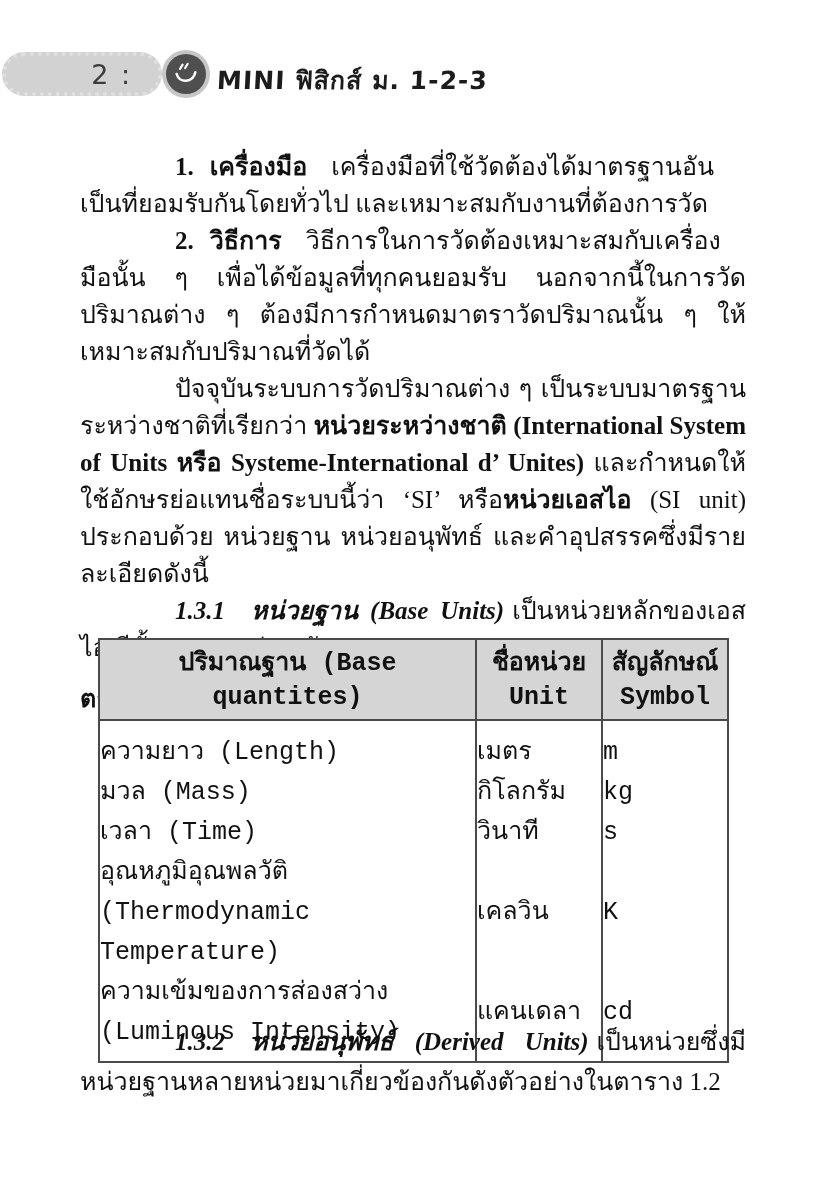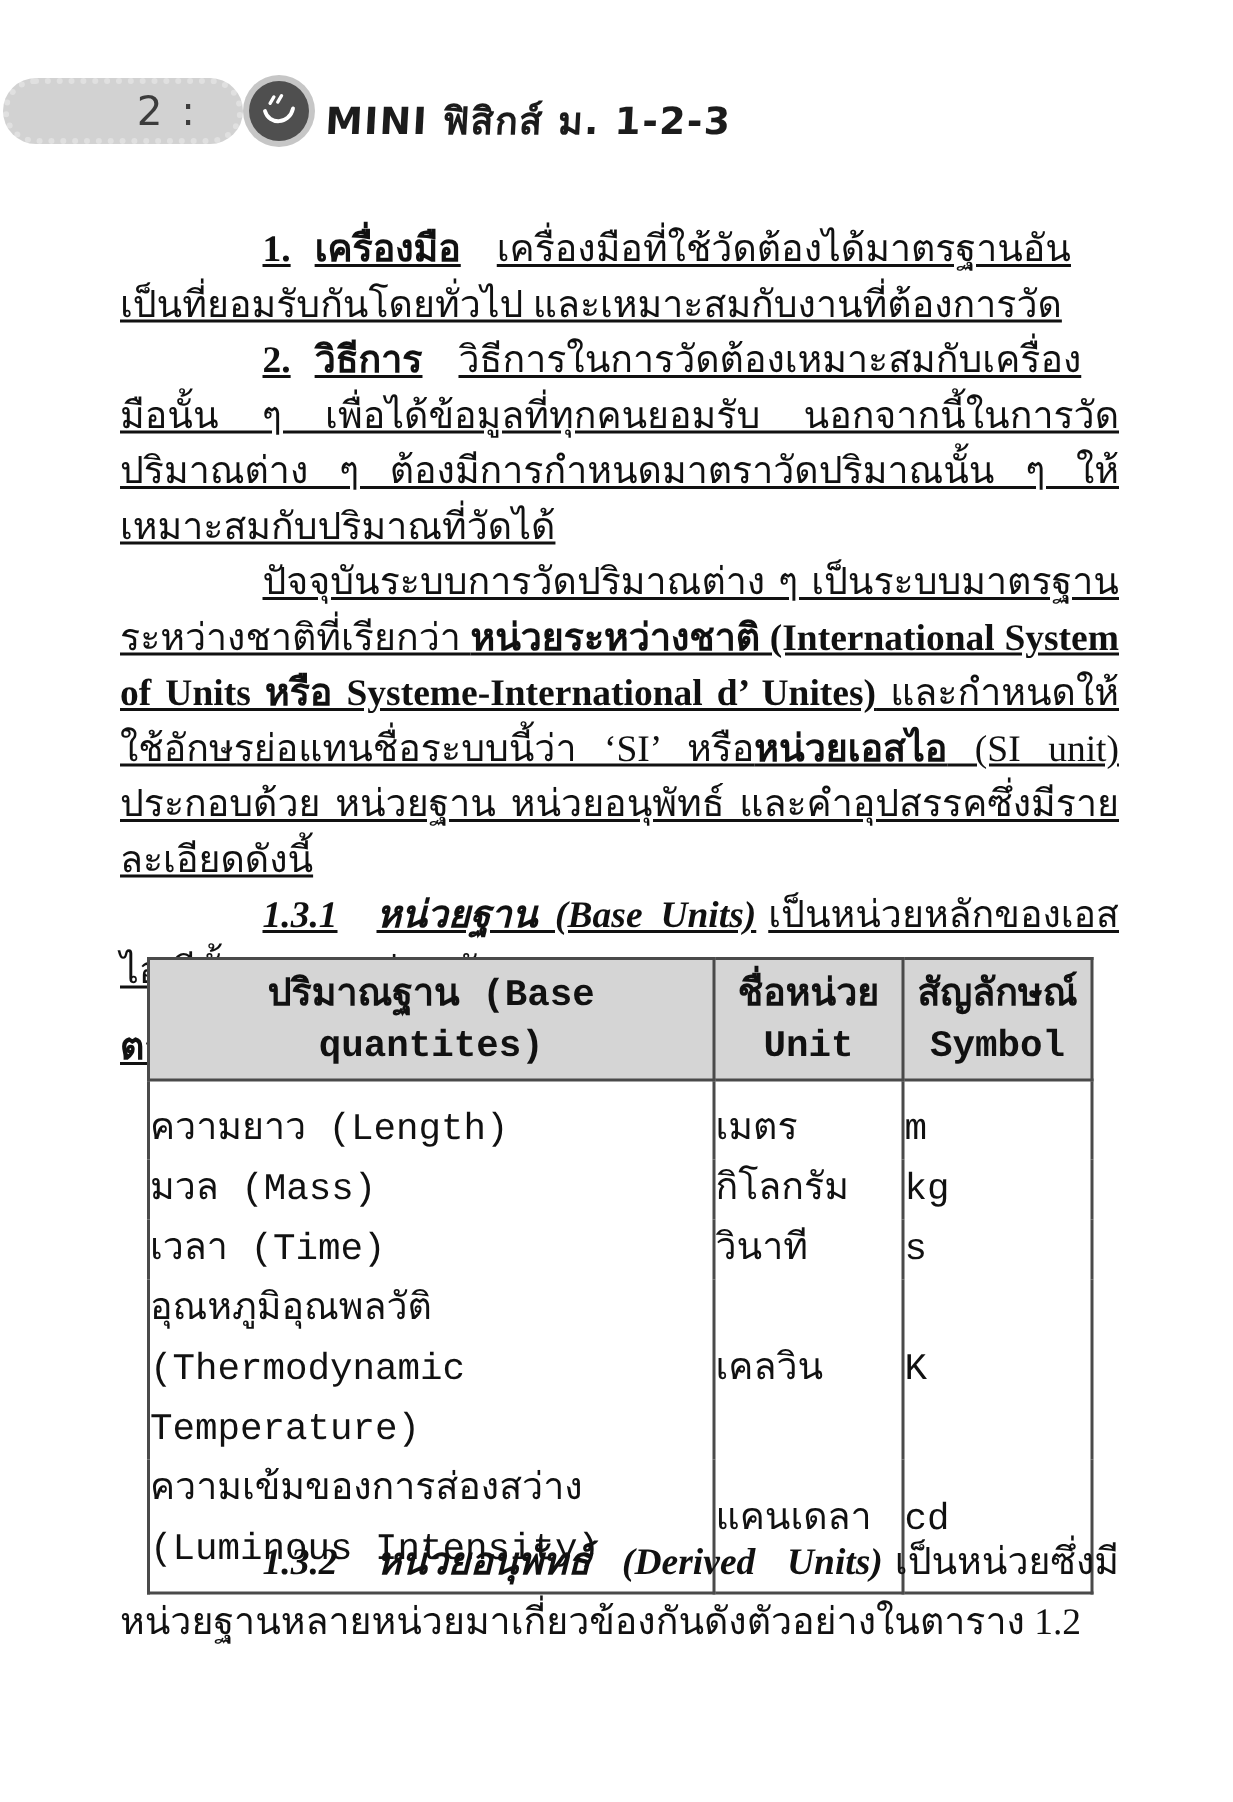--- a/index.html
+++ b/index.html
@@ -39,21 +39,21 @@
     font-family:"DejaVu Sans","Liberation Sans",sans-serif;
     font-weight:700;font-size:25px;color:#1c1c1c;
     letter-spacing:1px;transform:skewX(-3deg);
   }
 
   
   .content{
     position:absolute;left:80px;top:148px;width:666px;
     font-size:25px;line-height:37px;text-align:justify;
   }
-  .content p{margin:0;text-indent:95px;text-decoration:underline;}
+  .content p{margin:0;text-indent:95px;}
   .b{font-weight:bold;}
   .bi{font-weight:bold;font-style:italic;}
   .num{margin-right:16px;}
   .ptitle{margin-right:24px;}
   .snum{margin-right:26px;}
   .stitle{margin-right:8px;}
   .caption-line{margin-top:14px !important;text-indent:0 !important;}
   .caption-label{margin-right:32px;}
 
   

